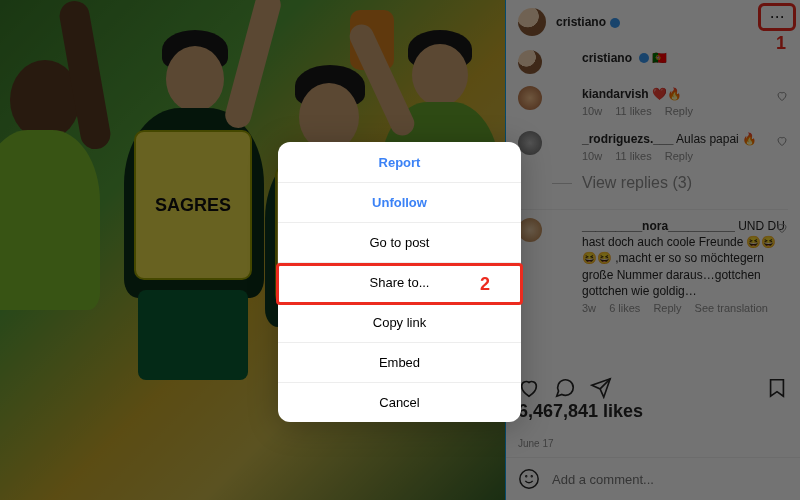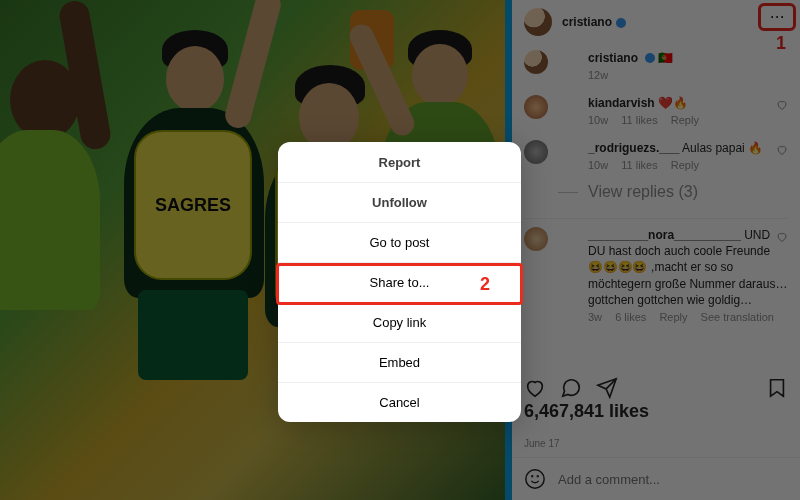--- a/index.html
+++ b/index.html
@@ -14,21 +14,21 @@
   .head { background:#caa071; border-radius:50%; }
   .torso { border-radius:40% 40% 10% 10%; }
   .bib { background:#e7d94b; border:2px solid #9aa000; border-radius:10px; font-weight:700; font-size:18px; color:#111; display:flex; align-items:center; justify-content:center; }
   .arm { background:#caa071; border-radius:20px; }
   .short { background:#0a5d33; border-radius:8px; }
   .glove { background:#d67f1e; border-radius:10px; }
   .hair { background:#1a1a1a; border-radius:50% 50% 30% 30%; }
 
   .side {
     position:absolute; left:505px; top:0; width:295px; height:500px;
-    background:#fff; border-left:7px solid #0ea5e9; font-size:12px; color:#262626;
+    background:#fff; border-left:1px solid #0ea5e9; font-size:12px; color:#262626;
     display:flex; flex-direction:column;
   }
   .hdr { display:flex; align-items:center; padding:8px 12px; }
   .avatar { width:28px; height:28px; border-radius:50%; background: radial-gradient(circle at 35% 30%, #f9d9b8 0 40%, #8a5a36 42% 100%); margin-right:10px; flex-shrink:0; }
   .avatar.sm { width:24px; height:24px; }
   .uname { font-weight:600; }
   .verified { display:inline-block; width:10px; height:10px; background:#3897f0; border-radius:50%; margin-left:4px; position:relative; top:1px; }
   .more { position:absolute; right:8px; top:6px; width:28px; height:22px; display:flex; align-items:center; justify-content:center; cursor:pointer; letter-spacing:1px; font-weight:700; }
   .box1 { position:absolute; right:4px; top:3px; width:38px; height:28px; border:3px solid #ec2b1f; border-radius:6px; pointer-events:none; }
   .ann1 { position:absolute; right:14px; top:33px; color:#ec2b1f; font-size:18px; font-weight:600; }
@@ -56,40 +56,40 @@
   .addc .emo svg { width:22px; height:22px; stroke:#262626; fill:none; stroke-width:1.6; }
   .addc input { flex:1; border:none; outline:none; font-size:13px; color:#262626; }
 
   
   .dim { position:absolute; inset:0; background:rgba(0,0,0,0.55); }
 
   
   .modal { position:absolute; left:278px; top:142px; width:243px; background:#fff; border-radius:12px; overflow:hidden; box-shadow:0 4px 30px rgba(0,0,0,.25); }
   .mrow { height:40px; display:flex; align-items:center; justify-content:center; font-size:13px; border-top:1px solid #ededed; cursor:pointer; position:relative; }
   .mrow:first-child { border-top:none; }
-  .mrow.red { color:#404040; font-weight:700; }
+  .mrow.red { color:#3b82f6; font-weight:700; }
   .box2 { position:absolute; left:276px; top:263px; width:247px; height:42px; border:3px solid #ec2b1f; border-radius:4px; pointer-events:none; }
   .ann2 { position:absolute; left:480px; top:274px; color:#ec2b1f; font-size:18px; font-weight:600; }
 </style>
 </head>
 <body>
 
 <div class="post">
 
   <div class="fig" style="left:-20px; top:60px;">
     <div class="head" style="width:70px;height:80px;background:#5a3a22;position:absolute;left:30px;top:0;"></div>
     <div class="torso" style="width:120px;height:180px;background:#7dbb2e;position:absolute;left:0;top:70px;"></div>
     <div class="arm" style="width:30px;height:150px;background:#5a3a22;position:absolute;left:90px;top:-60px;transform:rotate(-10deg);"></div>
   </div>
 
   <div class="fig" style="left:120px; top:30px;">
     <div class="hair" style="width:66px;height:40px;position:absolute;left:42px;top:0;"></div>
     <div class="head" style="width:58px;height:66px;position:absolute;left:46px;top:16px;"></div>
     <div class="torso" style="width:140px;height:190px;background:#0d2f1a;position:absolute;left:4px;top:78px;"></div>
-    <div class="bib" style="width:118px;height:150px;position:absolute;left:14px;top:100px;border-radius:28px;">SAGRES</div>
+    <div class="bib" style="width:118px;height:150px;position:absolute;left:14px;top:100px;">SAGRES</div>
     <div class="arm" style="width:26px;height:140px;position:absolute;left:120px;top:-40px;transform:rotate(15deg);"></div>
     <div class="short" style="width:110px;height:90px;position:absolute;left:18px;top:260px;"></div>
   </div>
 
   <div class="fig" style="left:265px; top:65px;">
     <div class="hair" style="width:70px;height:42px;position:absolute;left:30px;top:0;"></div>
     <div class="head" style="width:60px;height:68px;position:absolute;left:34px;top:18px;"></div>
     <div class="torso" style="width:130px;height:180px;background:#0e3b22;position:absolute;left:0px;top:82px;"></div>
     <div class="bib" style="width:108px;height:140px;position:absolute;left:10px;top:100px;"></div>
     <div class="short" style="width:100px;height:90px;position:absolute;left:14px;top:255px;"></div>
@@ -115,21 +115,20 @@
   <div class="ann1">1</div>
 
   <div class="comments">
 
     <div class="cmt">
       <div class="avatar sm"></div>
       <div class="ctext">
         <span class="uname">cristiano</span>
         <span class="verified"></span>
         <span>🇵🇹</span>
-        <div class="meta"><span>12w</span></div>
       </div>
     </div>
 
     <div class="cmt">
       <div class="avatar sm" style="background:radial-gradient(circle,#f4c08a,#a8623a);"></div>
       <div class="ctext">
         <span class="uname">kiandarvish</span>
         <span>❤️🔥</span>
         <div class="meta">
           <span>10w</span>

